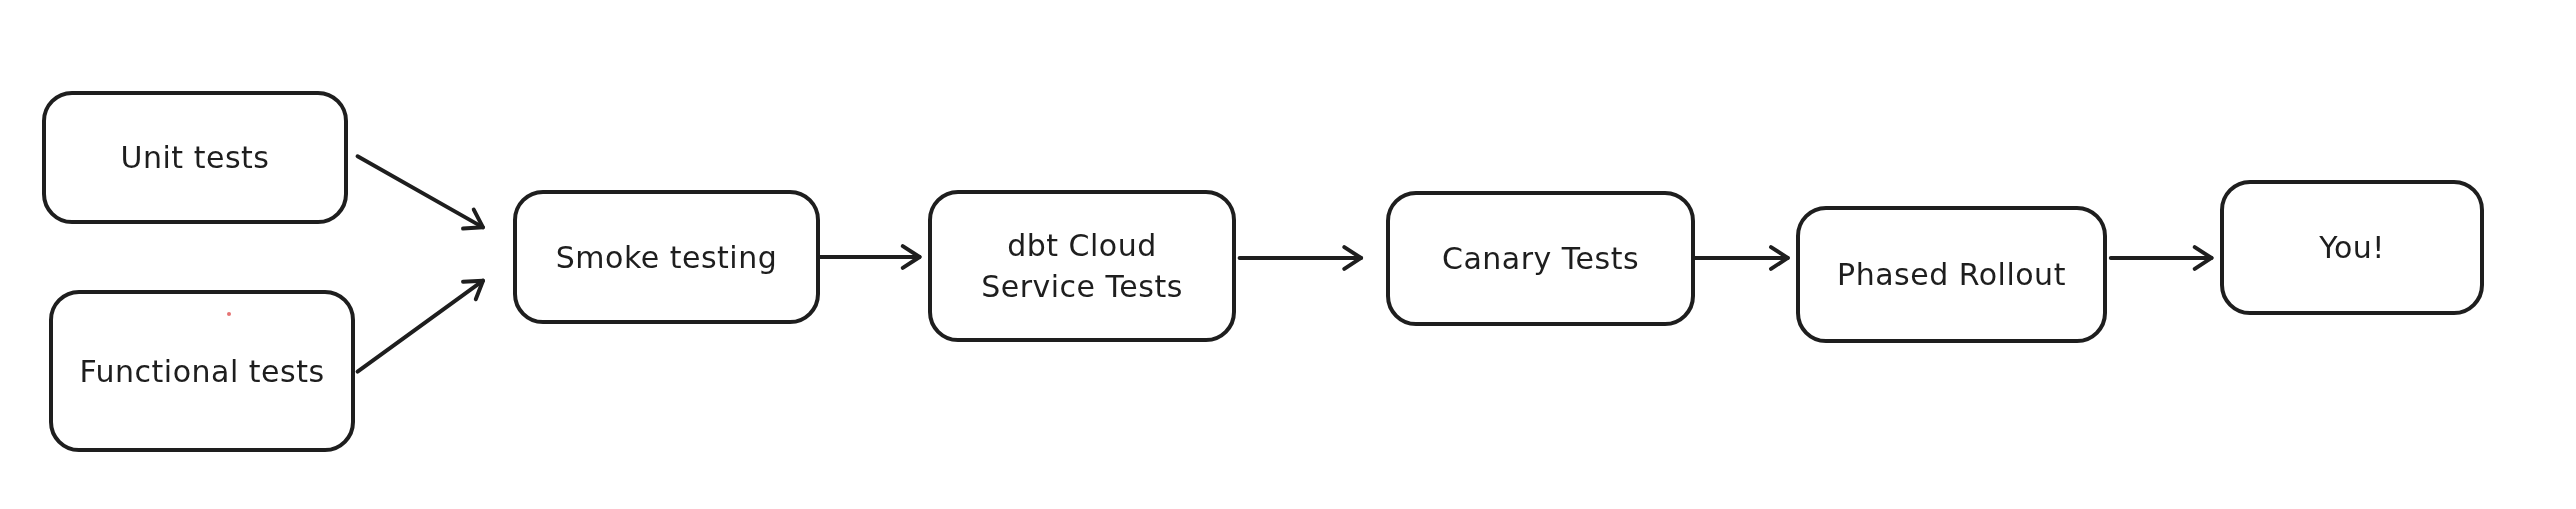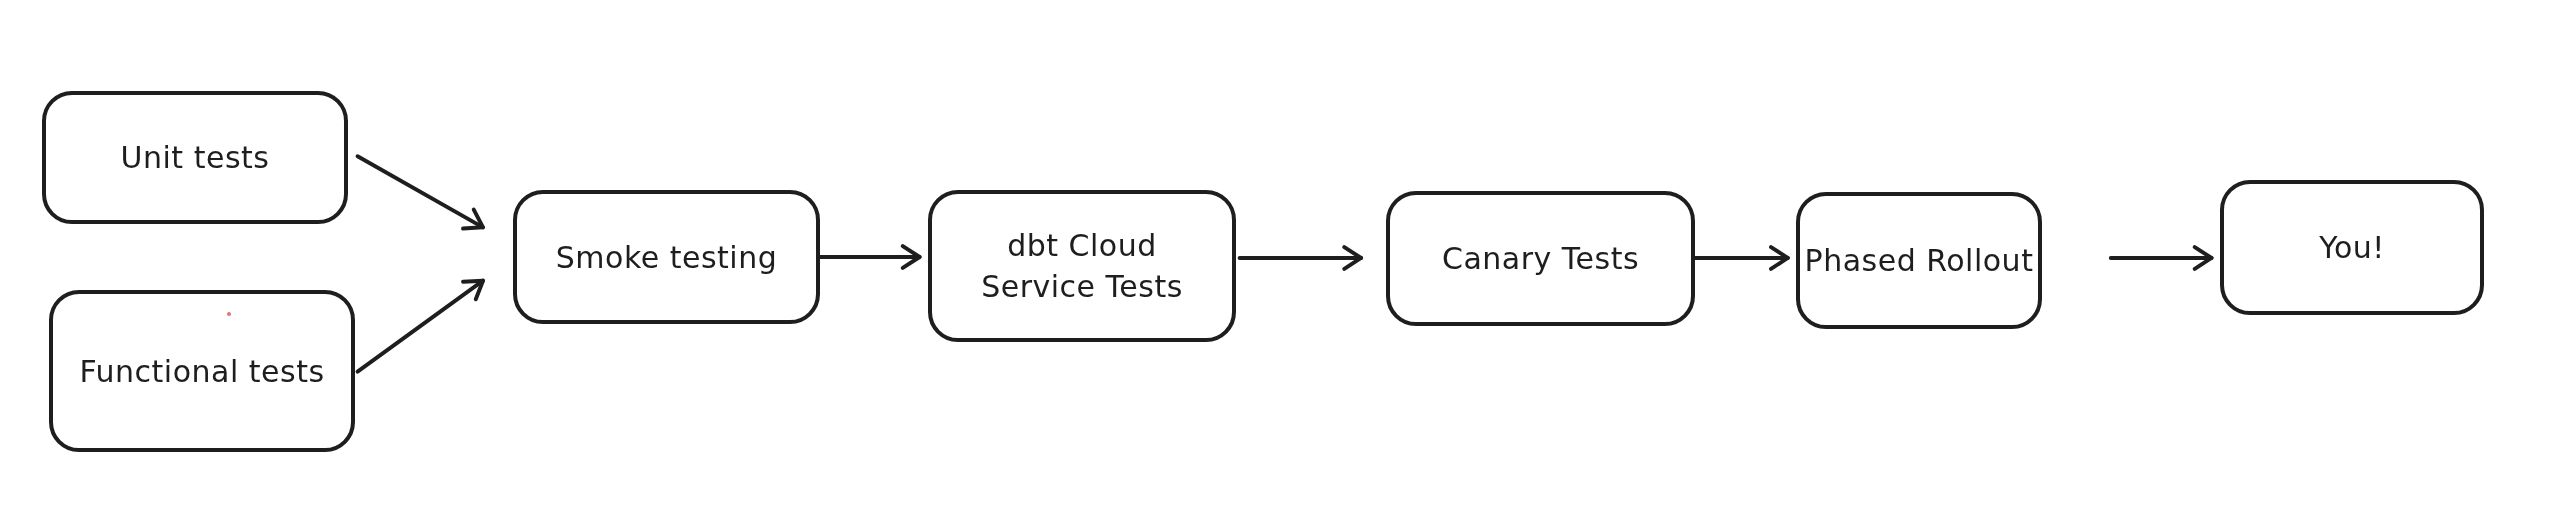--- a/index.html
+++ b/index.html
@@ -36,21 +36,21 @@
     font-size: 30px;
     line-height: 41px;
     letter-spacing: 0.5px;
     white-space: pre-line;
   }
   #node-unit-tests        { left: 42px;   top: 91px;  width: 306px; height: 133px; }
   #node-functional-tests  { left: 49px;   top: 290px; width: 306px; height: 162px; }
   #node-smoke-testing     { left: 513px;  top: 190px; width: 307px; height: 134px; }
   #node-dbt-cloud         { left: 928px;  top: 190px; width: 308px; height: 152px; }
   #node-canary-tests      { left: 1370px; top: 191px; width: 309px; height: 135px; margin-left: 16px; }
-  #node-phased-rollout    { left: 1796px; top: 192px; width: 246px; height: 137px; }
+  #node-phased-rollout    { left: 1796px; top: 206px; width: 311px; height: 137px; }
   #node-you               { left: 2220px; top: 180px; width: 264px; height: 135px; }
 
   .artifact-dot {
     position: absolute;
     left: 227px;
     top: 312px;
     width: 4px;
     height: 4px;
     border-radius: 50%;
     background: #e57373;

